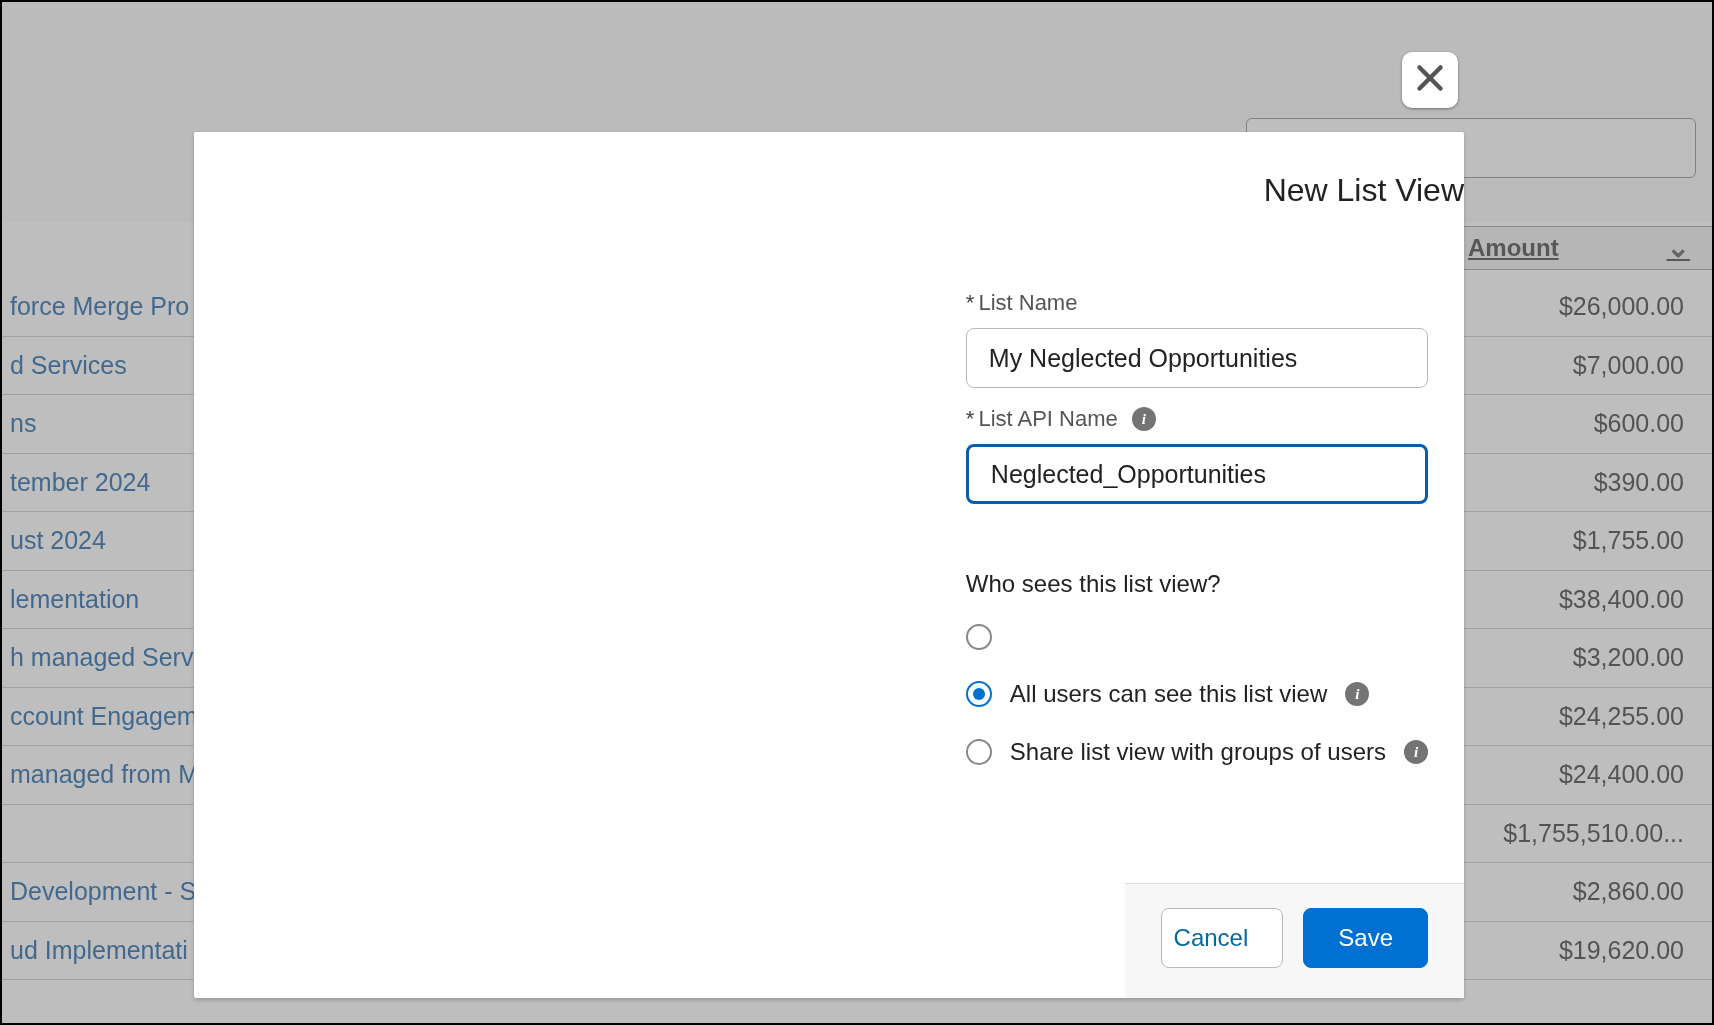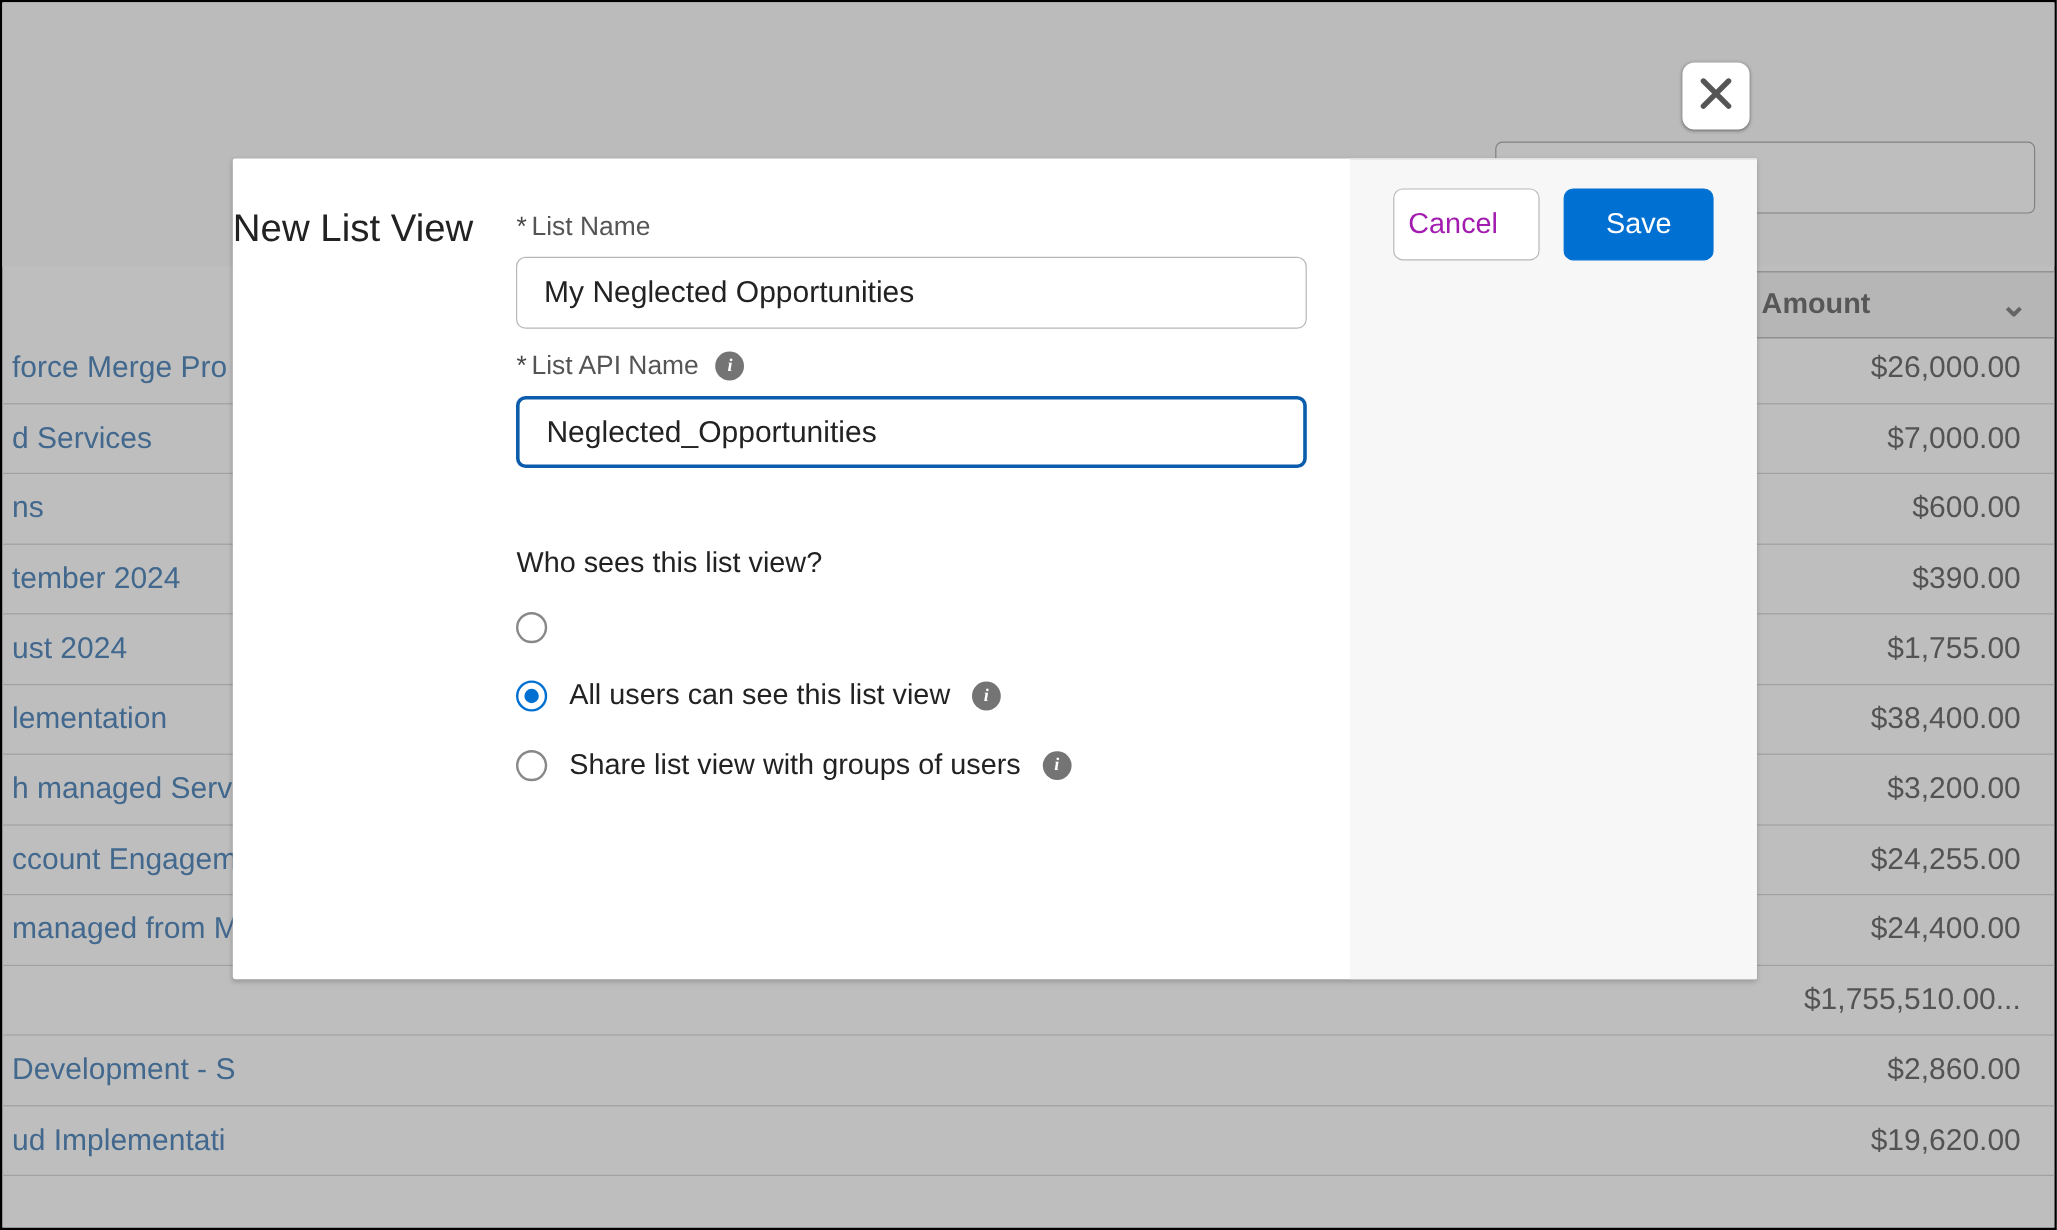--- a/index.html
+++ b/index.html
@@ -23,28 +23,29 @@
     border: 1px solid #8a8a8a;
     border-radius: 6px;
     background: #fff;
     display: flex; align-items: center;
     padding: 0 20px;
     color: #555; font-size: 25px;
   }
   .bg-colhead {
     position: absolute;
     top: 224px; right: 0;
-    height: 56px; width: 260px;
+    height: 44px; width: 260px;
     border-top: 1px solid #999;
     border-bottom: 1px solid #999;
     background: #f0f0f0;
     display: flex; align-items: center; justify-content: space-between;
     padding: 0 20px 0 16px;
     font-weight: 700; font-size: 24px;
     color: #3a3a3a;
+    text-decoration: underline;
   }
   .bg-colhead .chev { font-size: 28px; color: #555; padding-right: 2px; line-height: 1; }
   .bg-rows { margin-top: 56px; }
   .bg-row {
     height: 58.5px;
     border-bottom: 1px solid #c8c8c8;
     display: flex; align-items: center; justify-content: space-between;
     padding: 0 28px 0 8px;
     font-size: 25px;
   }
@@ -69,26 +70,26 @@
     box-shadow: 0 1px 3px rgba(0,0,0,0.4);
     z-index: 30;
   }
   .close-btn svg { width: 36px; height: 36px; }
 
   
   .modal {
     position: absolute;
     top: 130px; left: 192px;
     width: 1270px;
-    height: 684px;
+    height: 866px;
     background: #fff;
     border-radius: 2px;
     z-index: 20;
     box-shadow: 0 2px 4px rgba(0,0,0,0.2);
-    display: flex; flex-direction: row;
+    display: flex; flex-direction: column; align-items: flex-end;
   }
   .modal-title {
     text-align: center;
     font-size: 32px;
     font-weight: 500;
     color: #222;
     padding: 40px 0 36px 0;
   }
   .modal-divider { border: none; border-top: 1px solid #ddd; }
   .modal-body {
@@ -145,21 +146,21 @@
     padding: 24px 36px 30px 36px;
     display: flex; justify-content: flex-end; gap: 20px;
   }
   .btn {
     height: 60px; padding: 0 34px;
     font-size: 24px; border-radius: 8px;
     display: inline-flex; align-items: center; justify-content: center;
     cursor: pointer;
   }
   .btn-secondary {
-    background: #fff; border: 1px solid #b8b8b8; color: #a21caf; padding-left: 12px;
+    background: #fff; border: 1px solid #b8b8b8; color: #0369a1; padding-left: 12px;
   }
   .btn-primary {
     background: #0070d2; border: 1px solid #0070d2; color: #fff; font-weight: 500;
   }
 </style>
 </head>
 <body>
 
 <div class="bg">
   <div class="bg-header">

